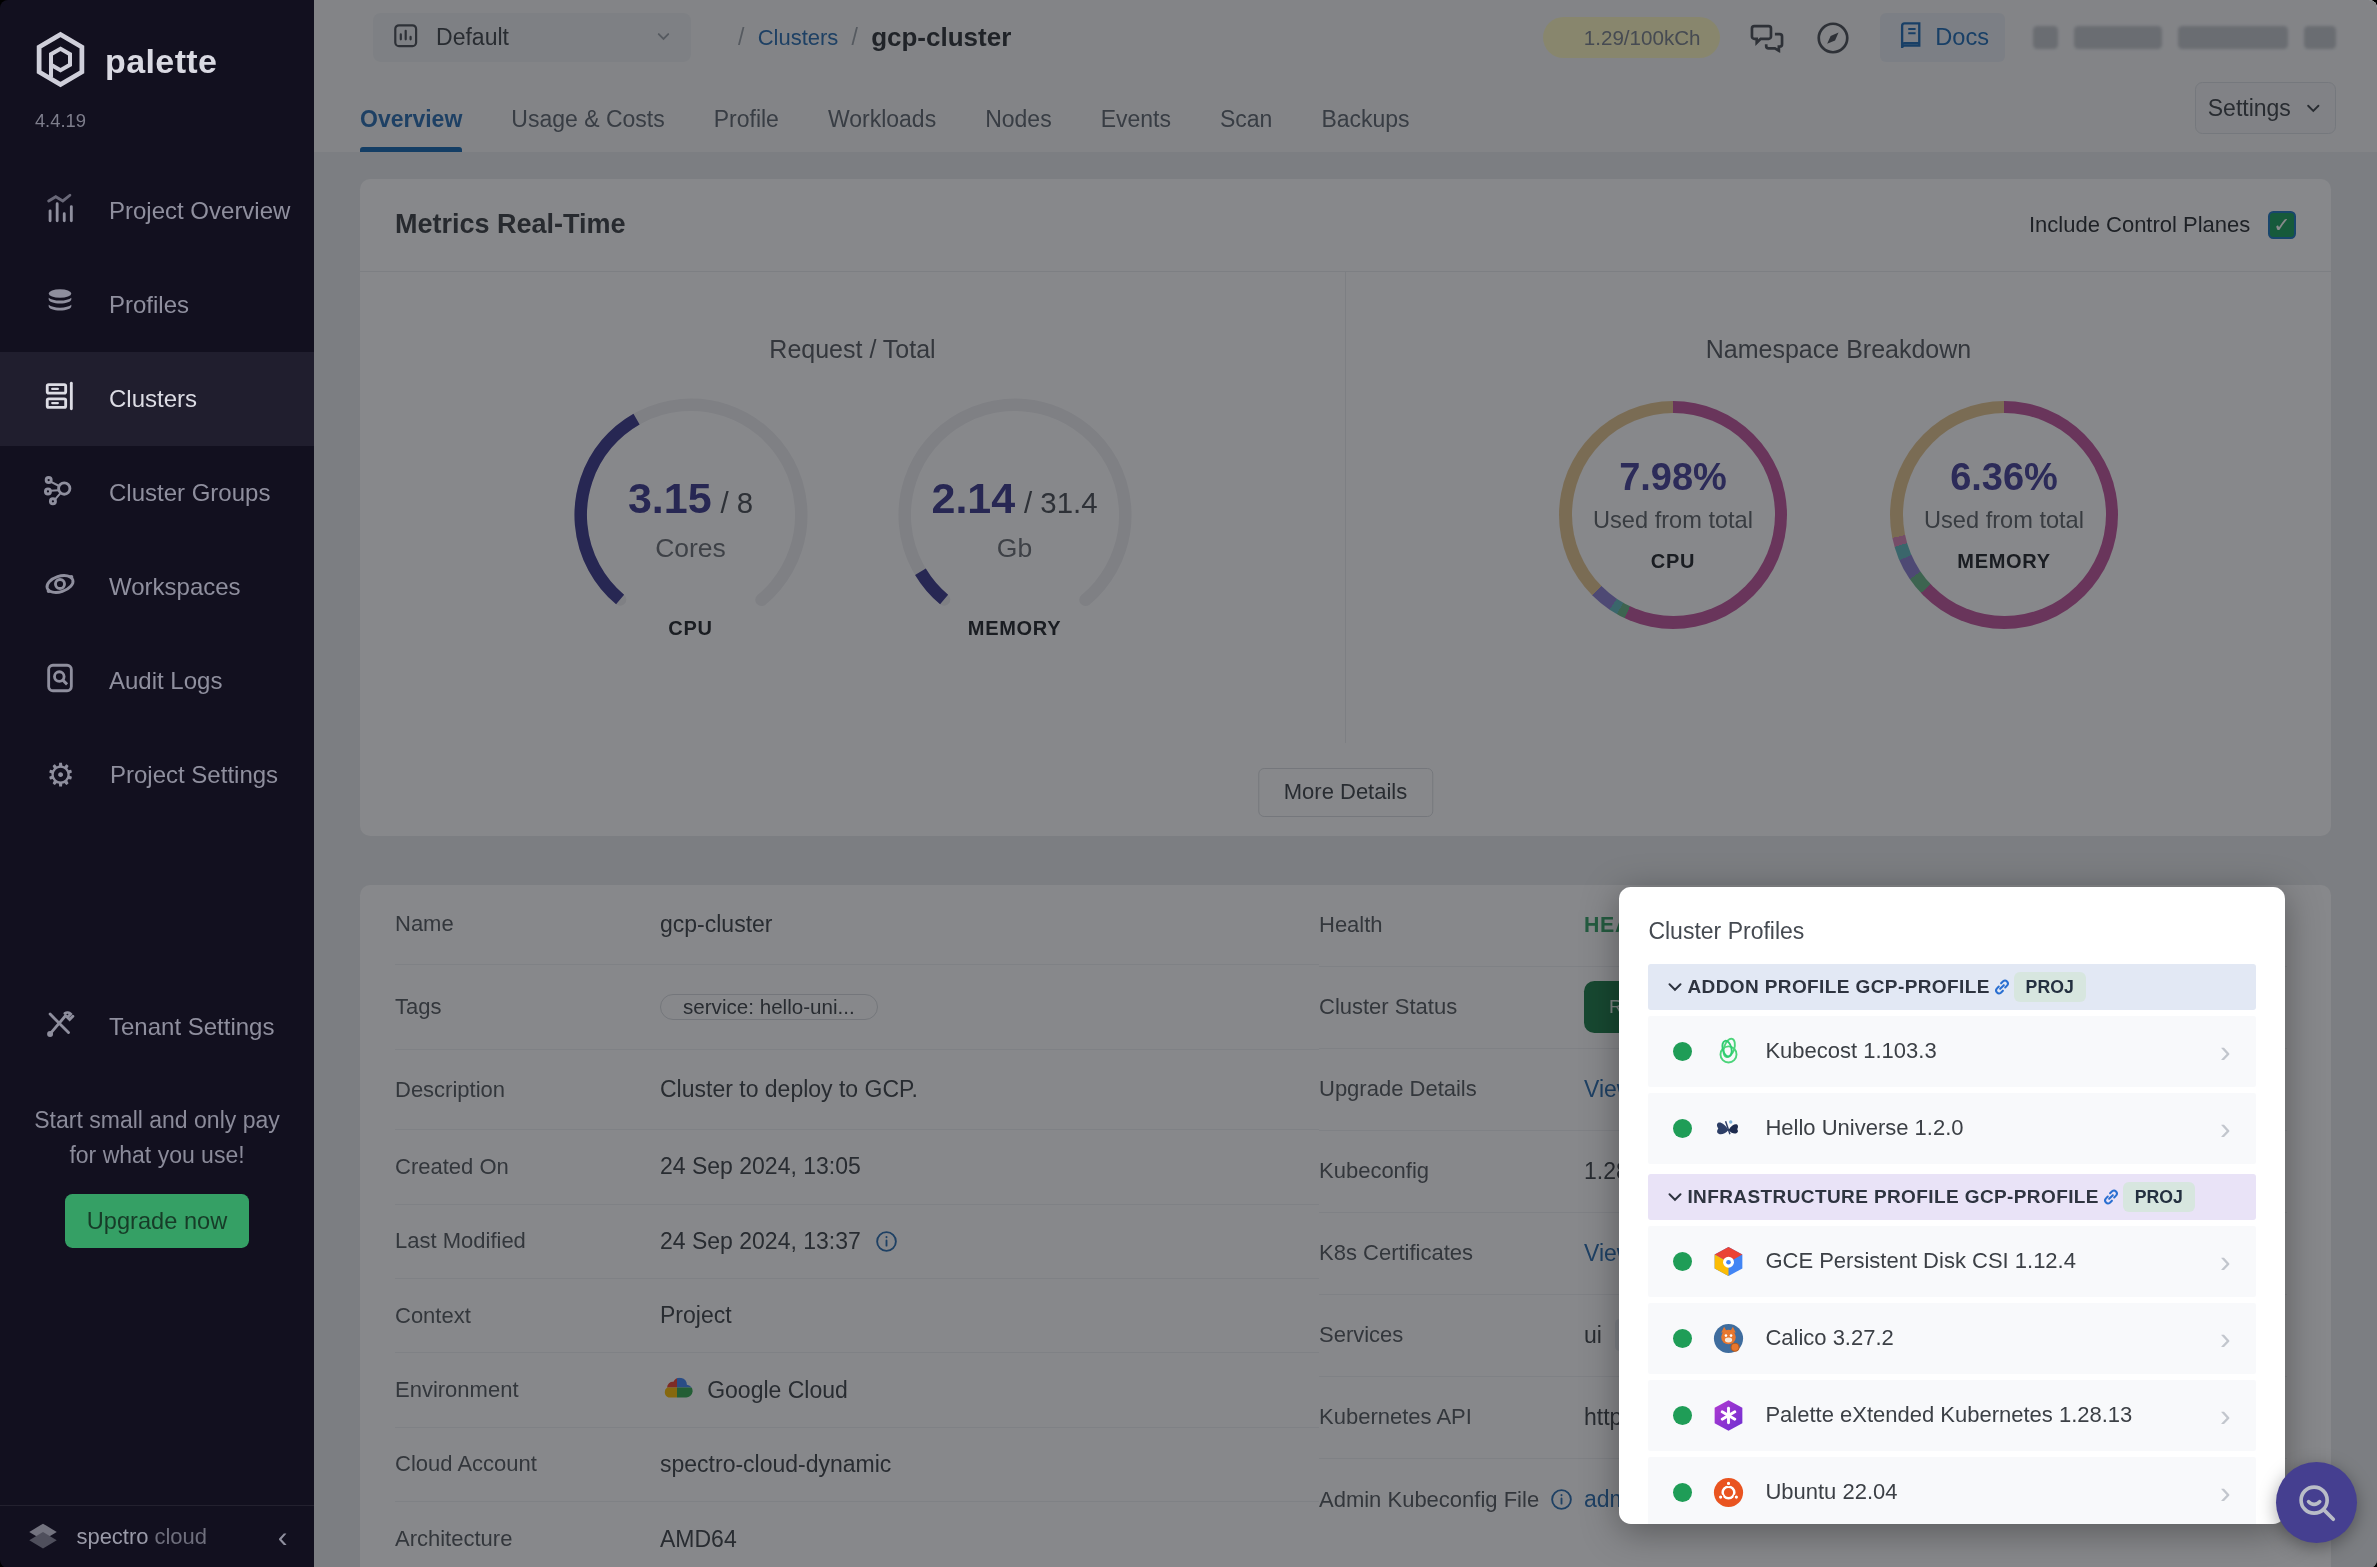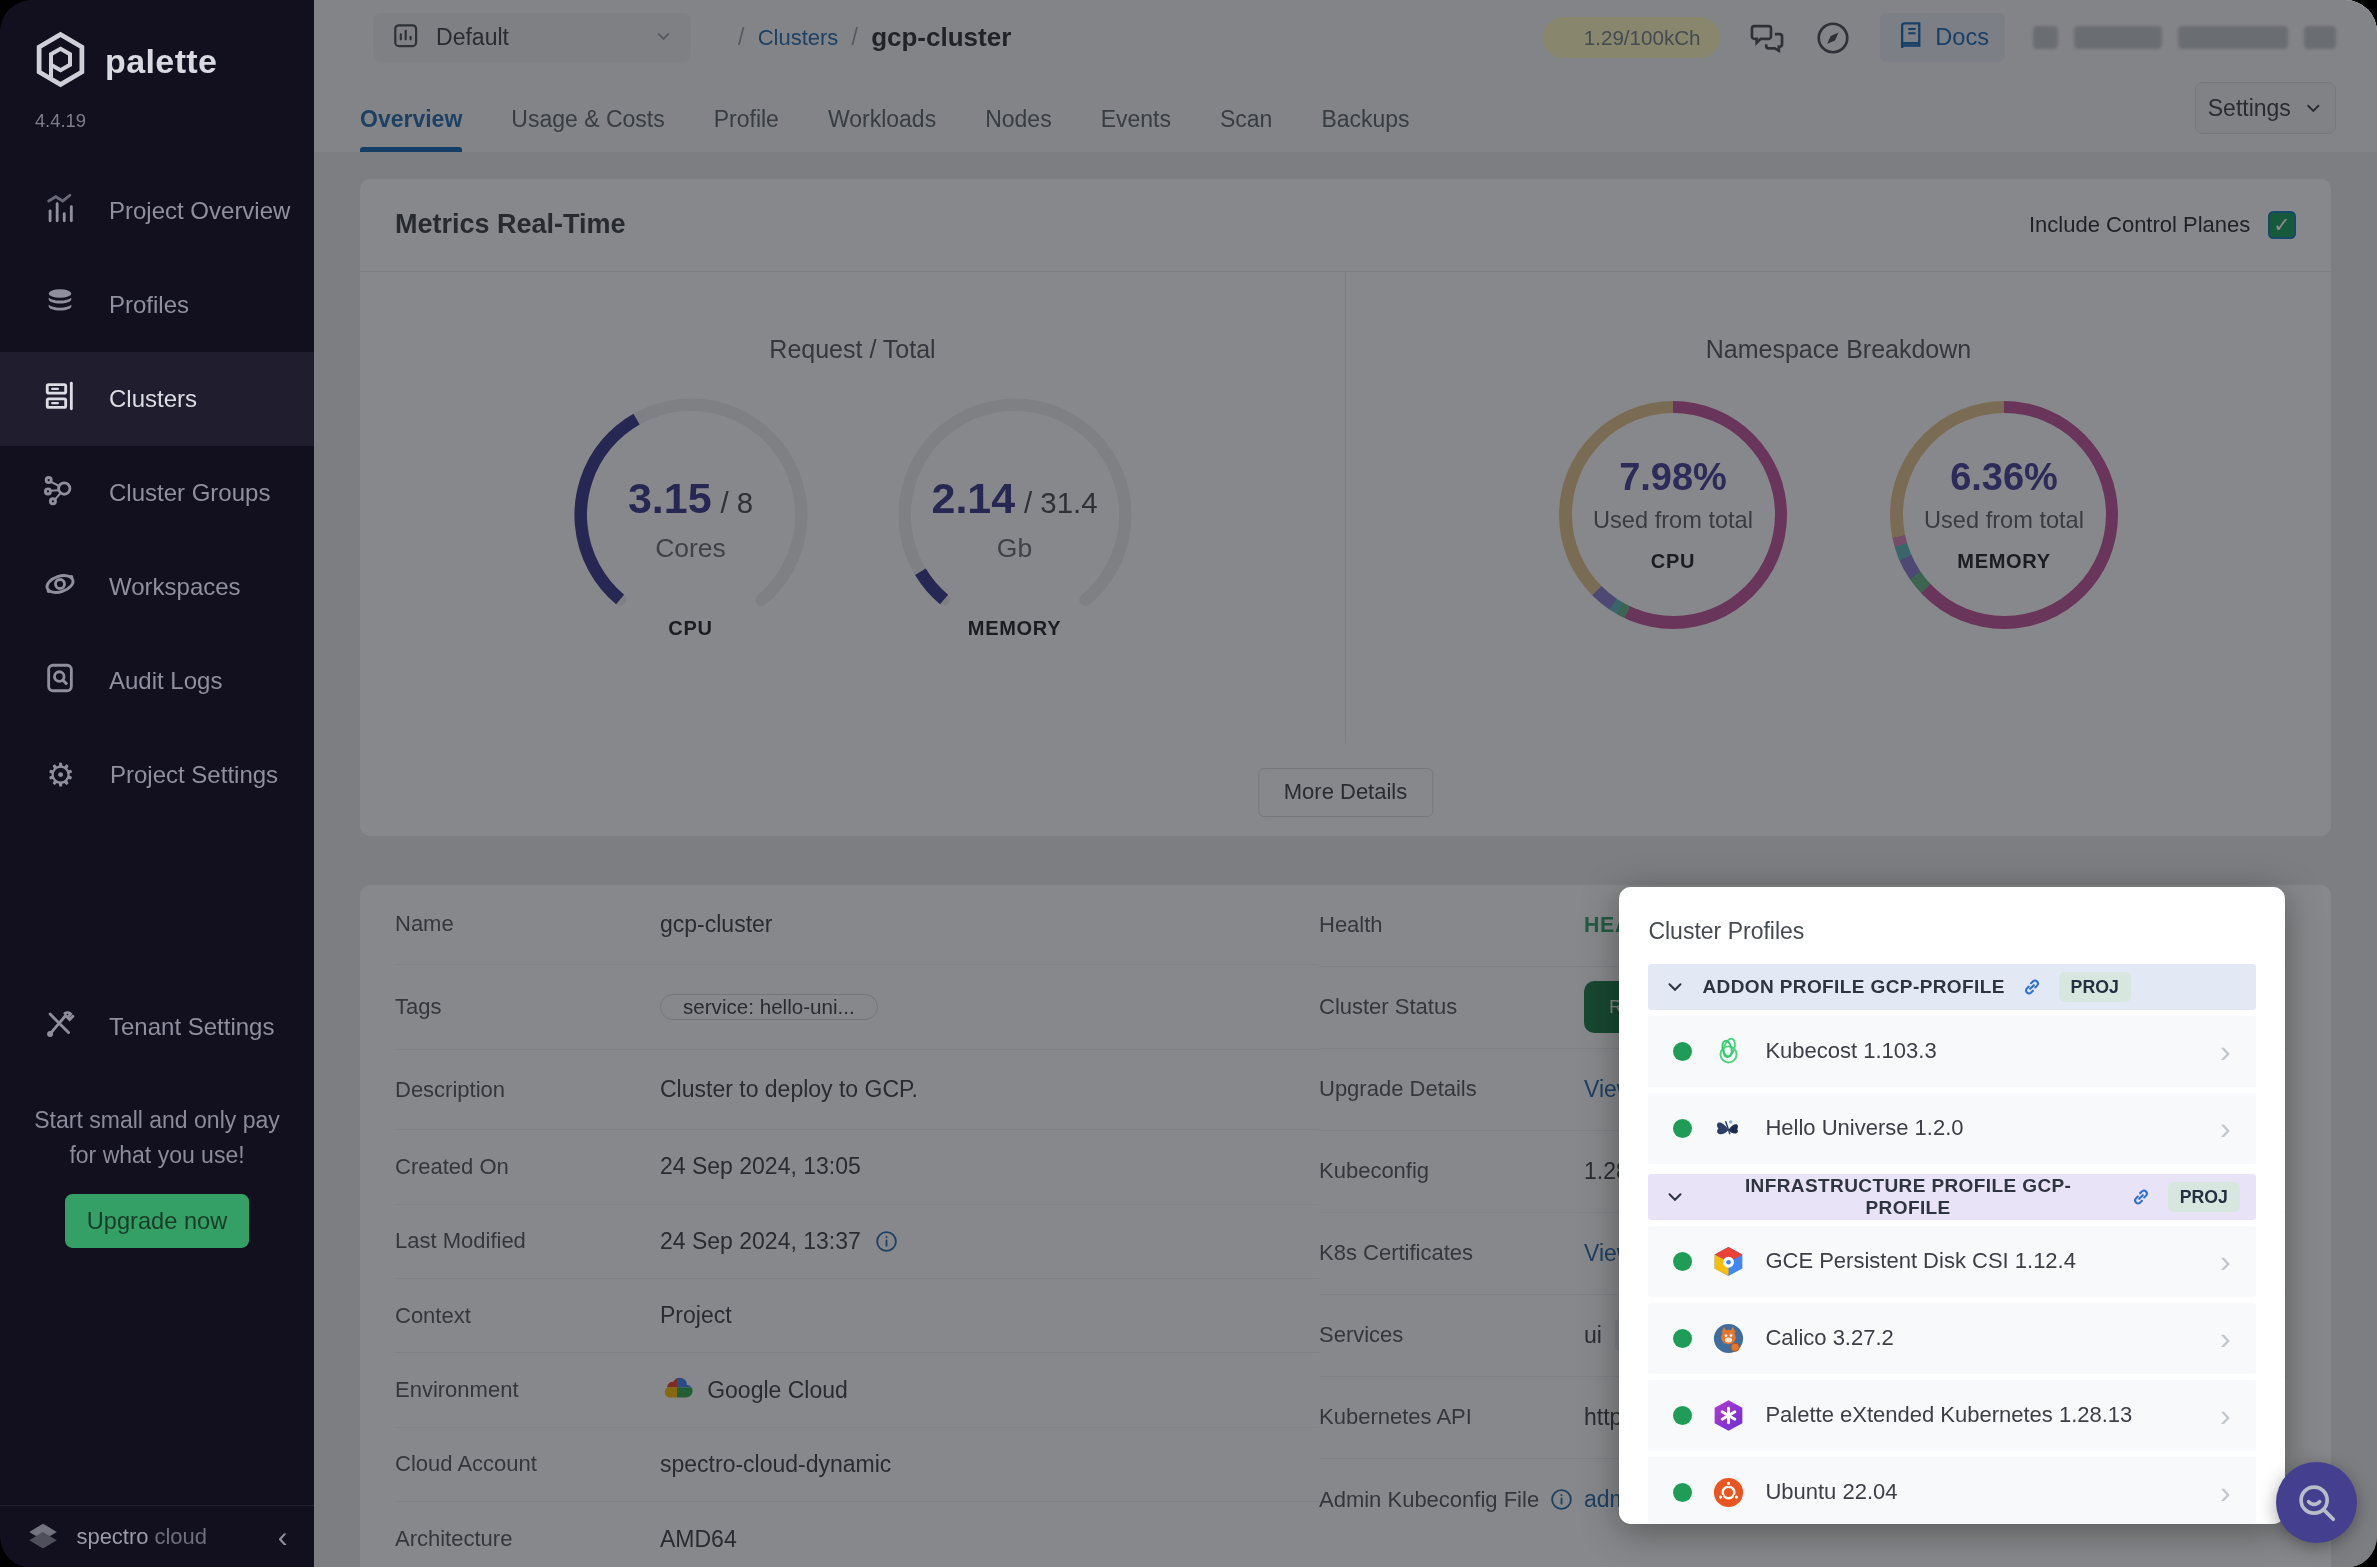--- a/index.html
+++ b/index.html
@@ -1,17 +1,17 @@
 <!DOCTYPE html>
 <html style="font-size:11.8px"><head>
 <meta charset="utf-8">
 <style>
   html,body{margin:0;padding:0;background:#000;}
   *{box-sizing:border-box;font-family:"Liberation Sans",sans-serif;}
-  .app{position:relative;width:2377px;height:1568px;background:#000;overflow:hidden;border-radius:32px;display:flex;}
+  .app{position:relative;width:2377px;height:1568px;background:#000;overflow:hidden;border-radius:8px;display:flex;}
 
   
   .sidebar{width:314px;height:100%;background:#12101f;flex:none;display:flex;flex-direction:column;position:relative;z-index:50;}
   .logo-block{padding:31px 0 0 32px;height:164px;}
   .logo-row{display:flex;align-items:center;gap:16px;}
   .logo-text{color:#d9d9e2;font-size:34px;font-weight:600;letter-spacing:0.4px;}
   .version{color:#7e7e8c;font-size:18.4px;margin-top:19px;margin-left:2.9px;}
   .menu{display:flex;flex-direction:column;}
   .menu-item{height:94px;display:flex;align-items:center;gap:32px;padding-left:43px;color:#8f8f9e;font-size:24px;cursor:pointer;}
   .menu-item svg{flex:none;}
@@ -94,21 +94,21 @@
   .running-pill{background:#1d7d4a;color:#eaf5ee;font-size:19px;letter-spacing:2.2px;border:none;border-radius:10.3px;padding:14.7px 25px;cursor:pointer;}
   .chip{background:#e9edf3;border-radius:4.4px;padding:2.9px 10.3px;color:#2a6db0;cursor:pointer;}
   .copy-btn{width:47px;height:47px;border:1.5px solid #d9dce2;border-radius:7.4px;background:#fbfbfc;display:flex;align-items:center;justify-content:center;cursor:pointer;}
 
   
   .overlay{position:absolute;inset:0;background:rgba(18,19,24,.5);z-index:20;}
 
   
   .panel{position:absolute;top:887px;right:92px;width:666px;height:637px;background:#fff;border-radius:11.8px;box-shadow:0 7.4px 37px rgba(0,0,0,.35);z-index:30;padding:31px 29.4px;overflow:hidden;}
   .panel-title{font-size:23px;color:#454a51;margin-bottom:19px;}
-  .sec-header{height:46px;border-radius:2.9px;display:flex;align-items:center;gap:16px;padding:0 16px;cursor:pointer;text-align:center;}
+  .sec-header{height:46px;border-radius:2.9px;display:flex;align-items:center;gap:1px;padding:0 16px;cursor:pointer;text-align:center;}
   .sec-header.addon{background:#e2e8f4;}
   .sec-header.infrastructure{background:#e9e3f7;margin-top:10.3px;}
   .sec-title{font-size:19px;font-weight:700;color:#2e3440;letter-spacing:0.4px;}
   .proj-badge{background:#d7e6df;border-radius:5.9px;padding:4.4px 11.8px;font-size:17.7px;font-weight:700;color:#243040;}
   .p-row{height:71px;margin-top:5.9px;background:#f8f9fb;border-radius:2.2px;display:flex;align-items:center;gap:19px;padding:0 25px;cursor:pointer;}
   .status-dot{width:19px;height:19px;border-radius:50%;background:#1f9d57;flex:none;}
   .p-row .name{font-size:22px;color:#3c4046;}
   .p-row .chev{margin-left:auto;color:#c2c6cd;font-size:32px;line-height:1;}
   .prof-icon{width:35px;height:35px;flex:none;display:flex;align-items:center;justify-content:center;}
 

